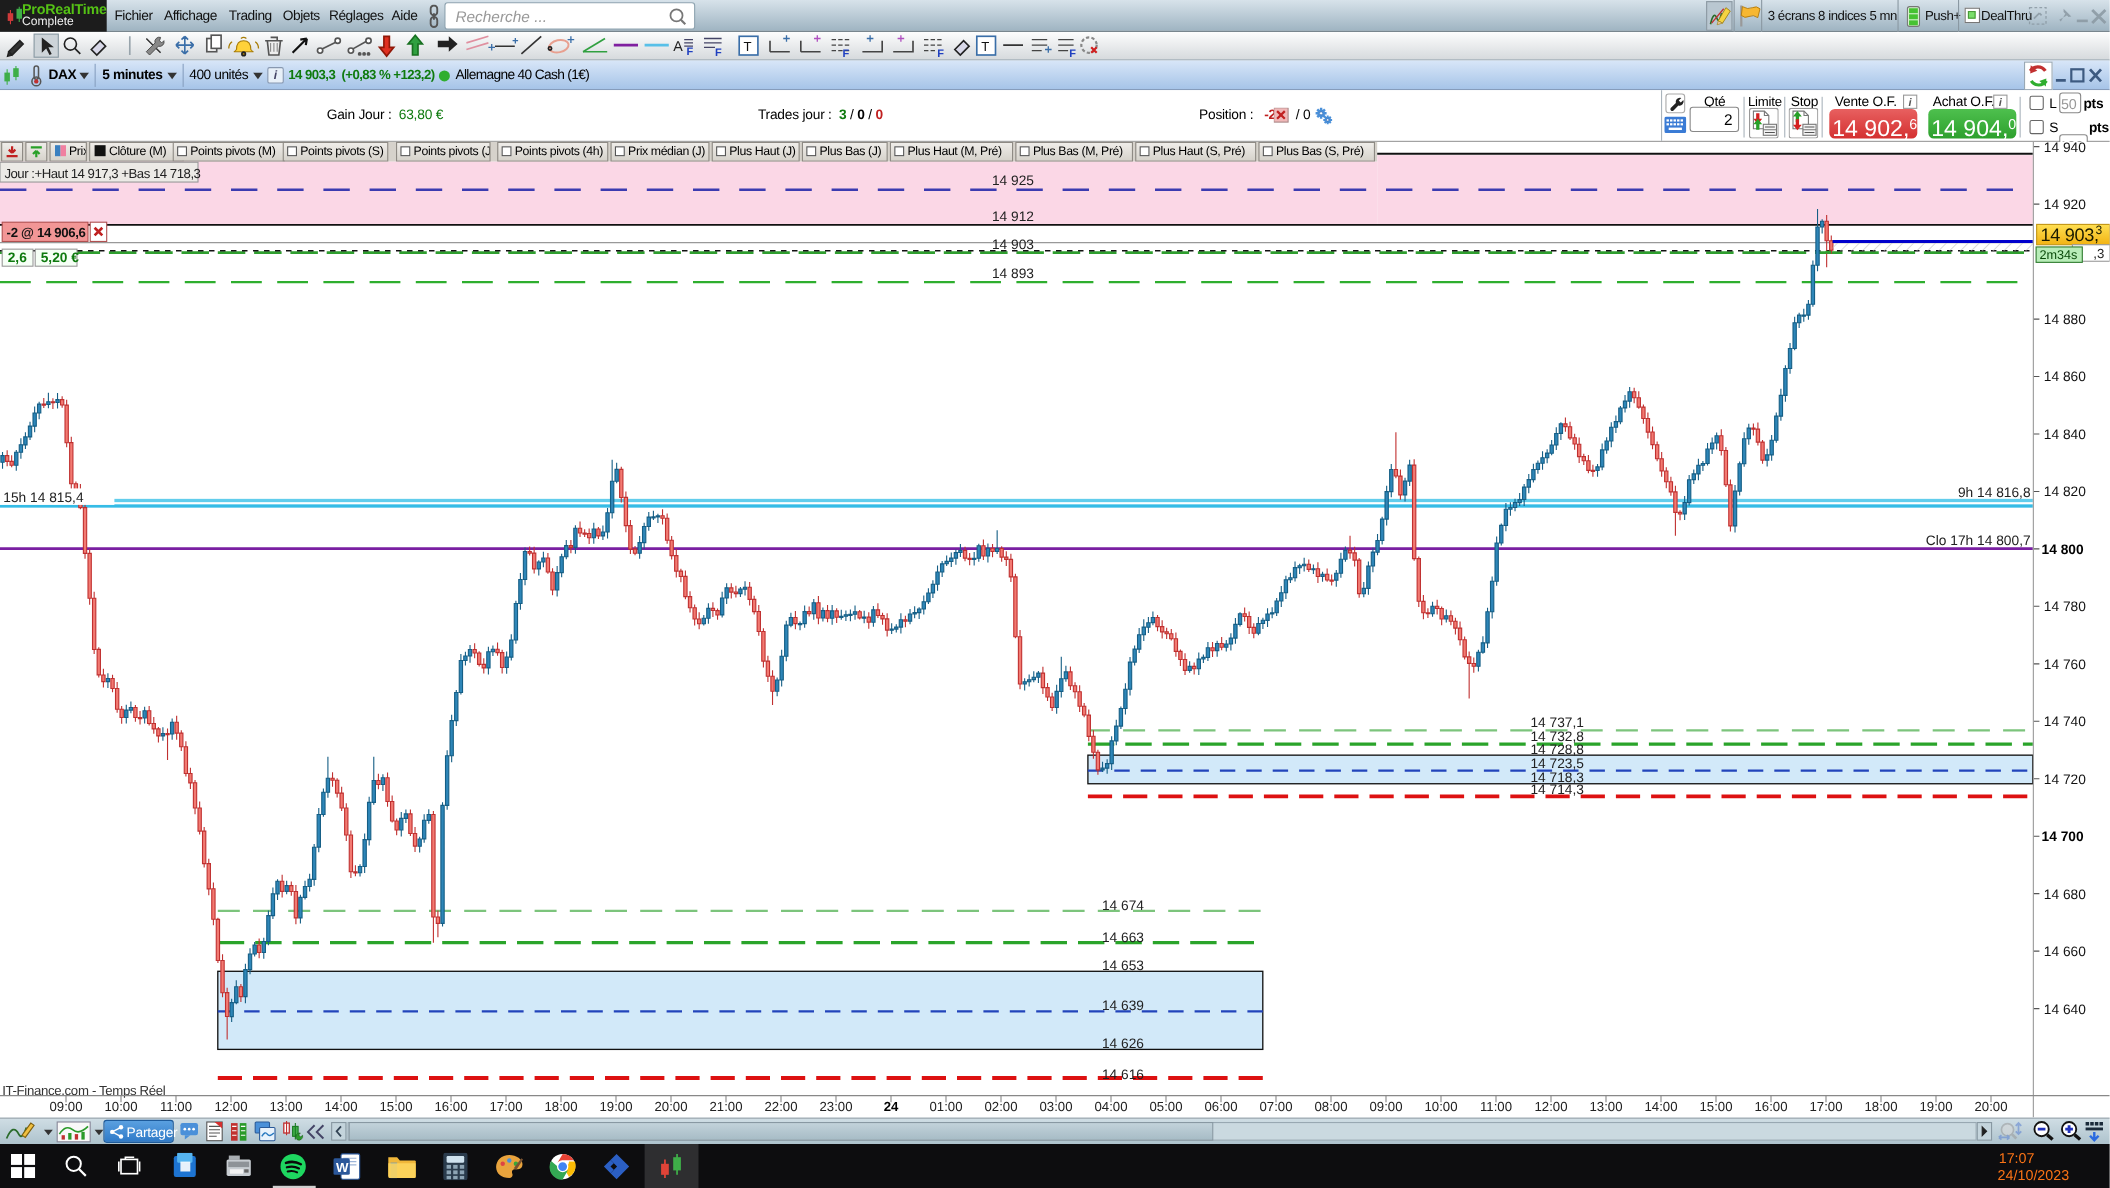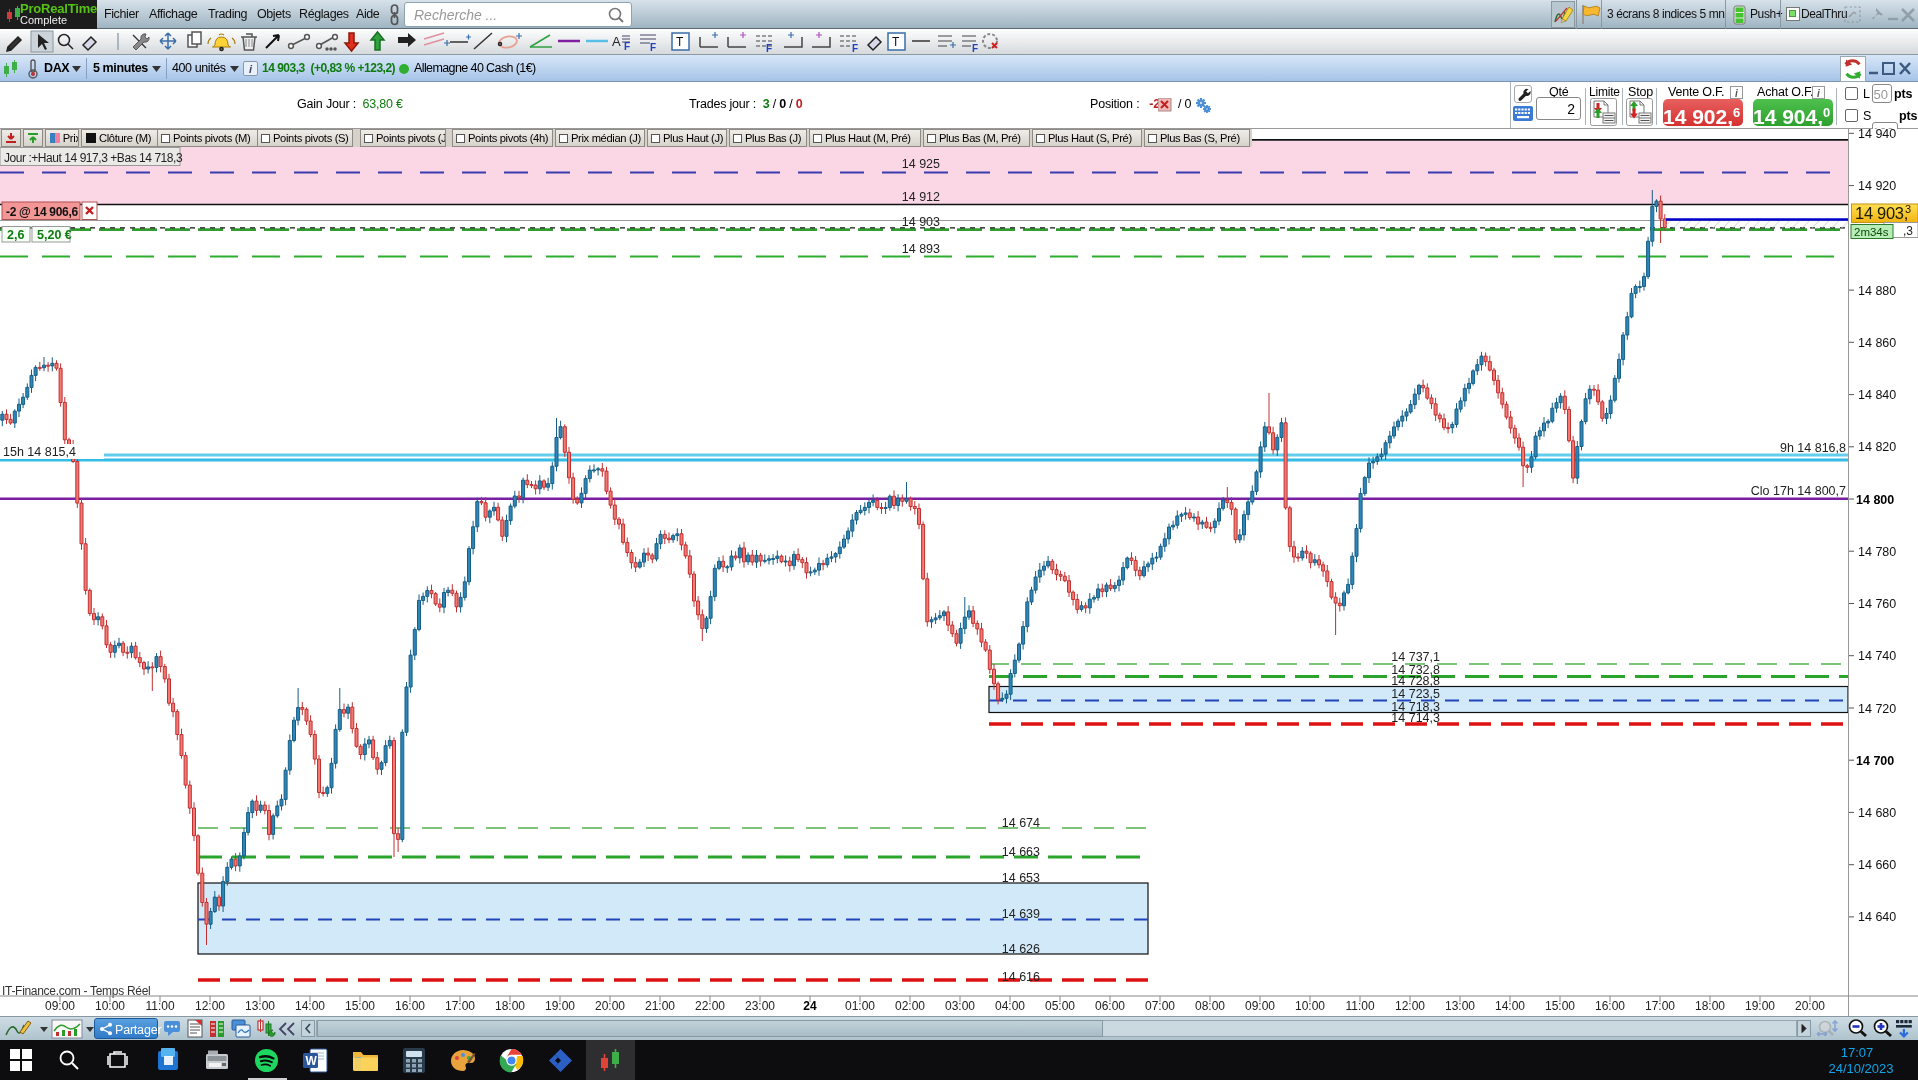--- a/index.html
+++ b/index.html
@@ -18,41 +18,41 @@
 #toolbar{position:absolute;left:0;top:29px;width:1918px;height:26px;background:linear-gradient(#fdfdfd,#d6dadd);border-bottom:1px solid #8a9aa4}
 
 #bluebar{position:absolute;left:0;top:55px;width:1918px;height:27px;background:linear-gradient(#d8e6f8,#a6c4e8);border-bottom:1px solid #7a92b4}
 #bluebar .txt{position:absolute;top:0;height:27px;line-height:27px;font-size:12.5px;letter-spacing:-0.4px;color:#000}
 
 #inforow{position:absolute;left:0;top:82px;width:1918px;height:47px;background:#fff;border-bottom:1px solid #999}
 #inforow .t{position:absolute;font-size:12.5px;letter-spacing:-0.2px;color:#000}
 
 .pborder{position:absolute;background:#aab4bc}
 .ibox{position:absolute;background:#fff;border:1px solid #888;border-radius:3px;font-size:14px;color:#000}
-.btn{position:absolute;border-radius:5px;color:#fff;text-align:left;font-size:21px;font-weight:bold}
+.btn{position:absolute;border-radius:5px;color:#fff;text-align:right;font-size:21px;font-weight:normal}
 .lbl{position:absolute;font-size:12.5px;letter-spacing:-0.2px;color:#000}
 .cb{position:absolute;width:13px;height:13px;background:#fff;border:1px solid #666;border-radius:2px}
 
 #tabsrow{position:absolute;left:0;top:129px;width:1252px;height:18px;background:#d6d2cb}
 .tab{position:absolute;top:0;height:18px;background:linear-gradient(#efede9,#d6d2cb);border:1px solid #8e8a84;font-size:11.2px;letter-spacing:-0.35px;color:#000;line-height:16px;white-space:nowrap;overflow:hidden}
 .tab .cbx{display:inline-block;width:9px;height:9px;background:#fff;border:1px solid #555;margin:0 3px 0 3px;vertical-align:-1px}
 
 #chart{position:absolute;left:0;top:129px;width:1918px;height:887px}
 .axlbl{font-size:12.5px;fill:#111}
 .axlblb{font-size:12.5px;fill:#000;font-weight:bold}
 .plbl{font-size:12.5px;fill:#222}
 .cwb{stroke:#155e85;fill:none;stroke-width:1}
 .cwr{stroke:#c03030;fill:none;stroke-width:1}
 .cbb{fill:#2e86b8;stroke:#155e85;stroke-width:1}
 .cbr{fill:#f27a72;stroke:#c03030;stroke-width:1}
 
 #btoolbar{position:absolute;left:0;top:1016px;width:1918px;height:24px;background:linear-gradient(#cfdde4,#aec3cd);border-top:1px solid #8898a2}
 
 #taskbar{position:absolute;left:0;top:1040px;width:1918px;height:40px;background:#0d0d0f}
-.clock{position:absolute;color:#0ea5e9;font-size:12.5px;text-align:center}
+.clock{position:absolute;color:#f97316;font-size:12.5px;text-align:left}
 </style></head>
 <body>
 <div id="app">
 
 <div id="menubar">
  <div id="logo">
   <svg class="abs" style="left:6px;top:6px" width="16" height="18">
    <rect x="1" y="6" width="5" height="7" fill="#d03a3a"></rect>
           <line x1="3.5" y1="3" x2="3.5" y2="16" stroke="#d03a3a" stroke-width="1"></line>
    <rect x="9" y="2" width="5" height="9" fill="#3fae49"></rect>

